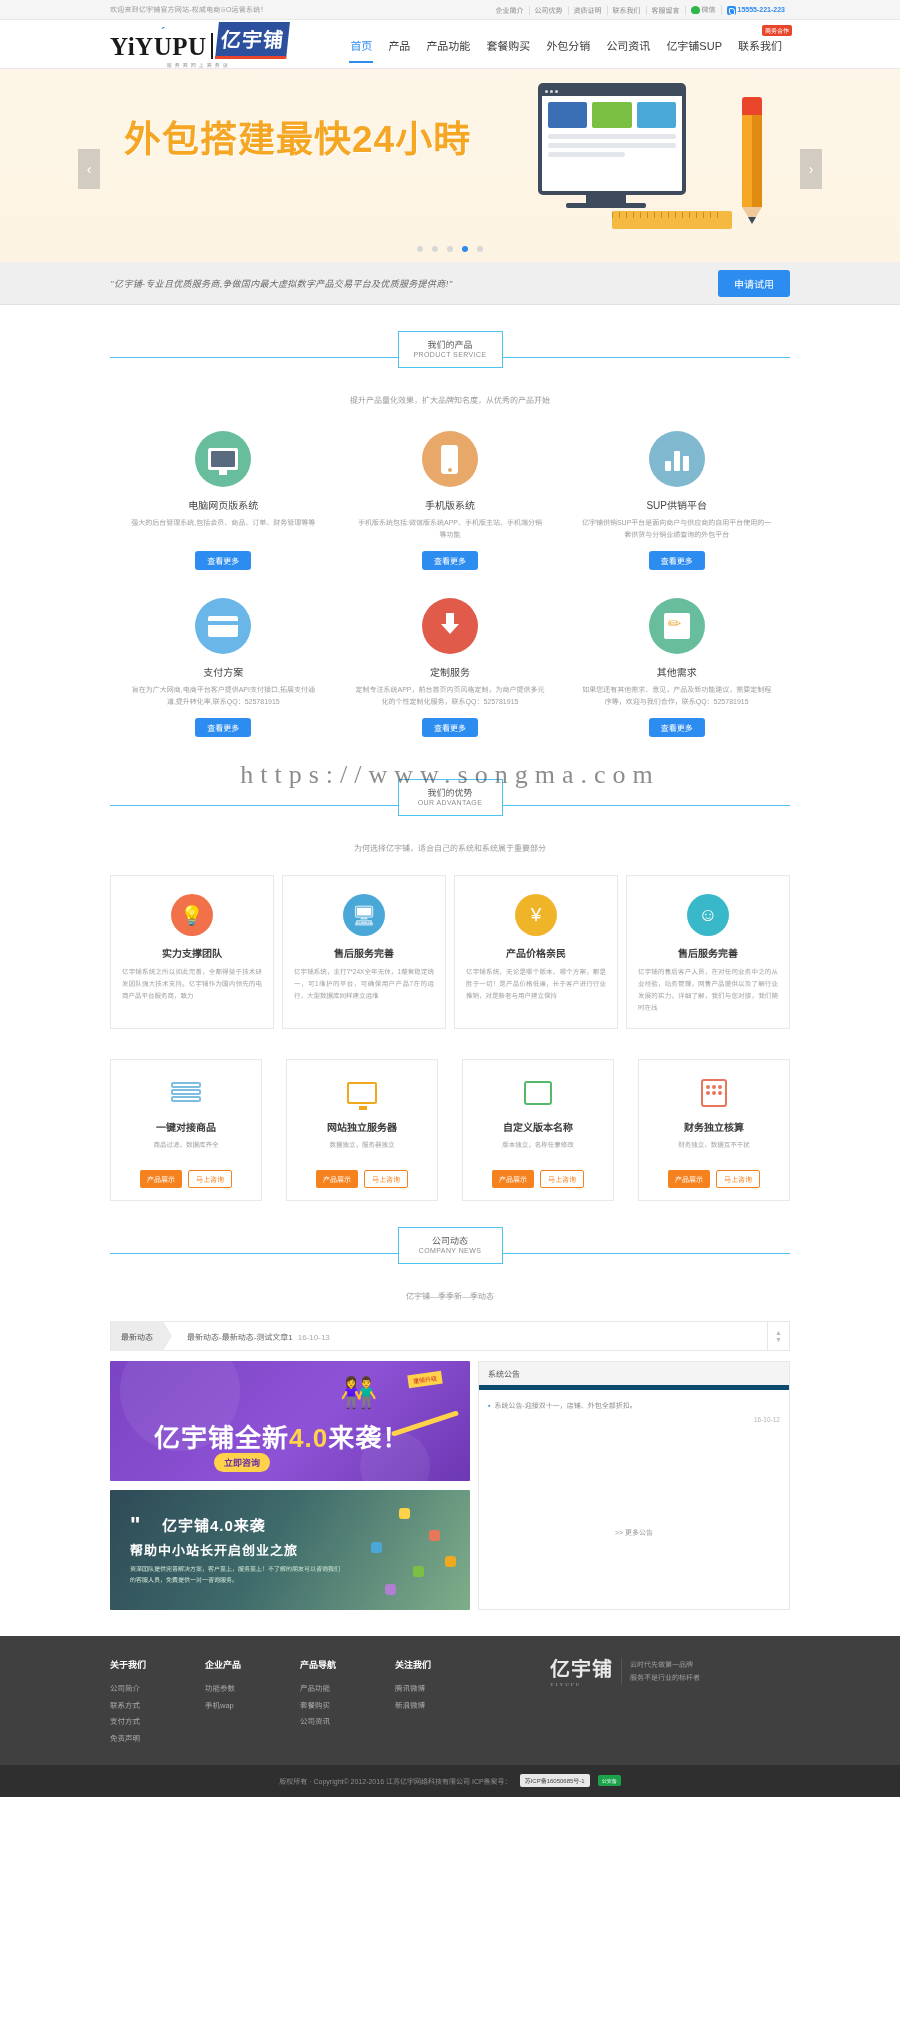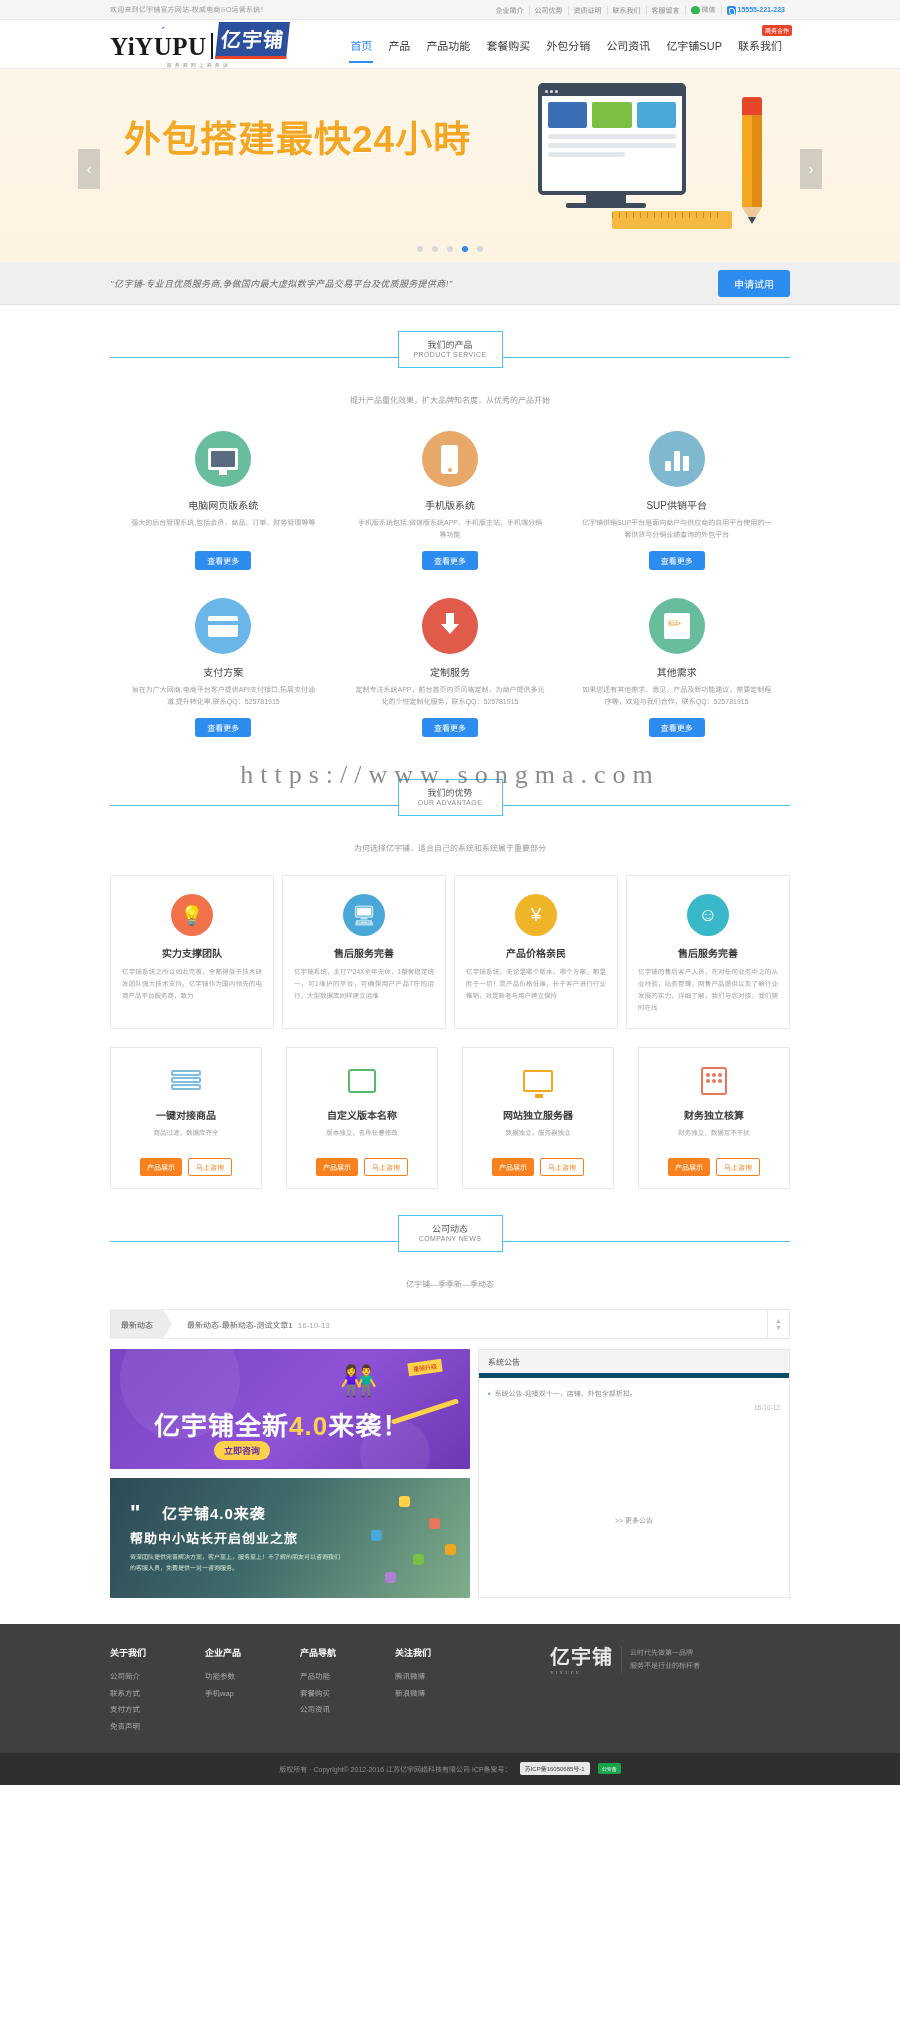--- a/index.html
+++ b/index.html
@@ -169,21 +169,21 @@
   .ic-pencil-sq::after{content:"✏";position:absolute;left:4px;top:1px;font-size:16px;color:#e8b04a;}
 
   
   .adv-grid { display:grid; grid-template-columns: repeat(4, 1fr); gap: 0 8px; margin-top: 22px; }
   .adv-card { border:1px solid #e9e9e9; padding: 18px 11px 14px; text-align:center; background:#fff; min-height: 118px; }
   .adv-circ { width: 42px; height: 42px; border-radius:50%; margin:0 auto 9px; display:flex;align-items:center;justify-content:center;color:#fff;font-size:19px; }
   .adv-name { font-size: 10px; color:#3c3c3c; font-weight:bold; margin-bottom: 6px; }
   .adv-desc { font-size: 6.5px; color:#a2a2a2; line-height: 1.85; text-align: justify; }
 
   
-  .feat-grid { display:grid; grid-template-columns: repeat(4, 1fr); gap: 0 24px; margin-top: 18px; }
+  .feat-grid { display:grid; grid-template-columns: repeat(4, 1fr); gap: 0 24px; margin-top: 30px; }
   .feat-card { border:1px solid #e9e9e9; padding: 16px 11px 12px; text-align:center; background:#fff; }
   .feat-ico { height: 34px; display:flex; align-items:center; justify-content:center; margin-bottom: 9px; }
   .feat-name { font-size: 10px; color:#3c3c3c; font-weight:bold; margin-bottom: 5px; }
   .feat-desc { font-size: 6.5px; color:#a2a2a2; line-height:1.8; min-height:22px; }
   .feat-btns { margin-top: 9px; display:flex; justify-content:center; gap: 6px; }
   .btn-orange { background:#f5821f; color:#fff; font-size:7px; padding: 3px 7px; border-radius:2px; border:none; cursor:pointer; }
   .btn-orange2 { background:#fff; color:#f5821f; border:1px solid #f5821f; font-size:7px; padding:3px 7px; border-radius:2px; cursor:pointer; }
   .ico-layers { width:30px;height:22px;position:relative;}
   .ico-layers i{position:absolute;left:0;width:30px;height:6px;border:2px solid #7fbde0;border-radius:2px;}
   .ico-screen { width:30px;height:22px;border:2px solid #f0a81e;border-radius:2px;position:relative;}
@@ -489,35 +489,35 @@
         </div>
         <div class="feat-name">一键对接商品</div>
         <div class="feat-desc">商品过滤，数据库齐全</div>
         <div class="feat-btns">
           <button class="btn-orange">产品展示</button>
           <button class="btn-orange2">马上咨询</button>
         </div>
       </div>
       <div class="feat-card">
         <div class="feat-ico">
-            <span class="ico-pen"></span>
-          </div>
-        <div class="feat-name">自定义版本名称</div>
-        <div class="feat-desc">版本独立，名称任意修改</div>
+            <span class="ico-screen"></span>
+          </div>
+        <div class="feat-name">网站独立服务器</div>
+        <div class="feat-desc">数据独立，服务器独立</div>
         <div class="feat-btns">
           <button class="btn-orange">产品展示</button>
           <button class="btn-orange2">马上咨询</button>
         </div>
       </div>
       <div class="feat-card">
         <div class="feat-ico">
-            <span class="ico-screen"></span>
-          </div>
-        <div class="feat-name">网站独立服务器</div>
-        <div class="feat-desc">数据独立，服务器独立</div>
+            <span class="ico-pen"></span>
+          </div>
+        <div class="feat-name">自定义版本名称</div>
+        <div class="feat-desc">版本独立，名称任意修改</div>
         <div class="feat-btns">
           <button class="btn-orange">产品展示</button>
           <button class="btn-orange2">马上咨询</button>
         </div>
       </div>
       <div class="feat-card">
         <div class="feat-ico">
           <span class="ico-calc">
               <i></i>
               <i></i>

